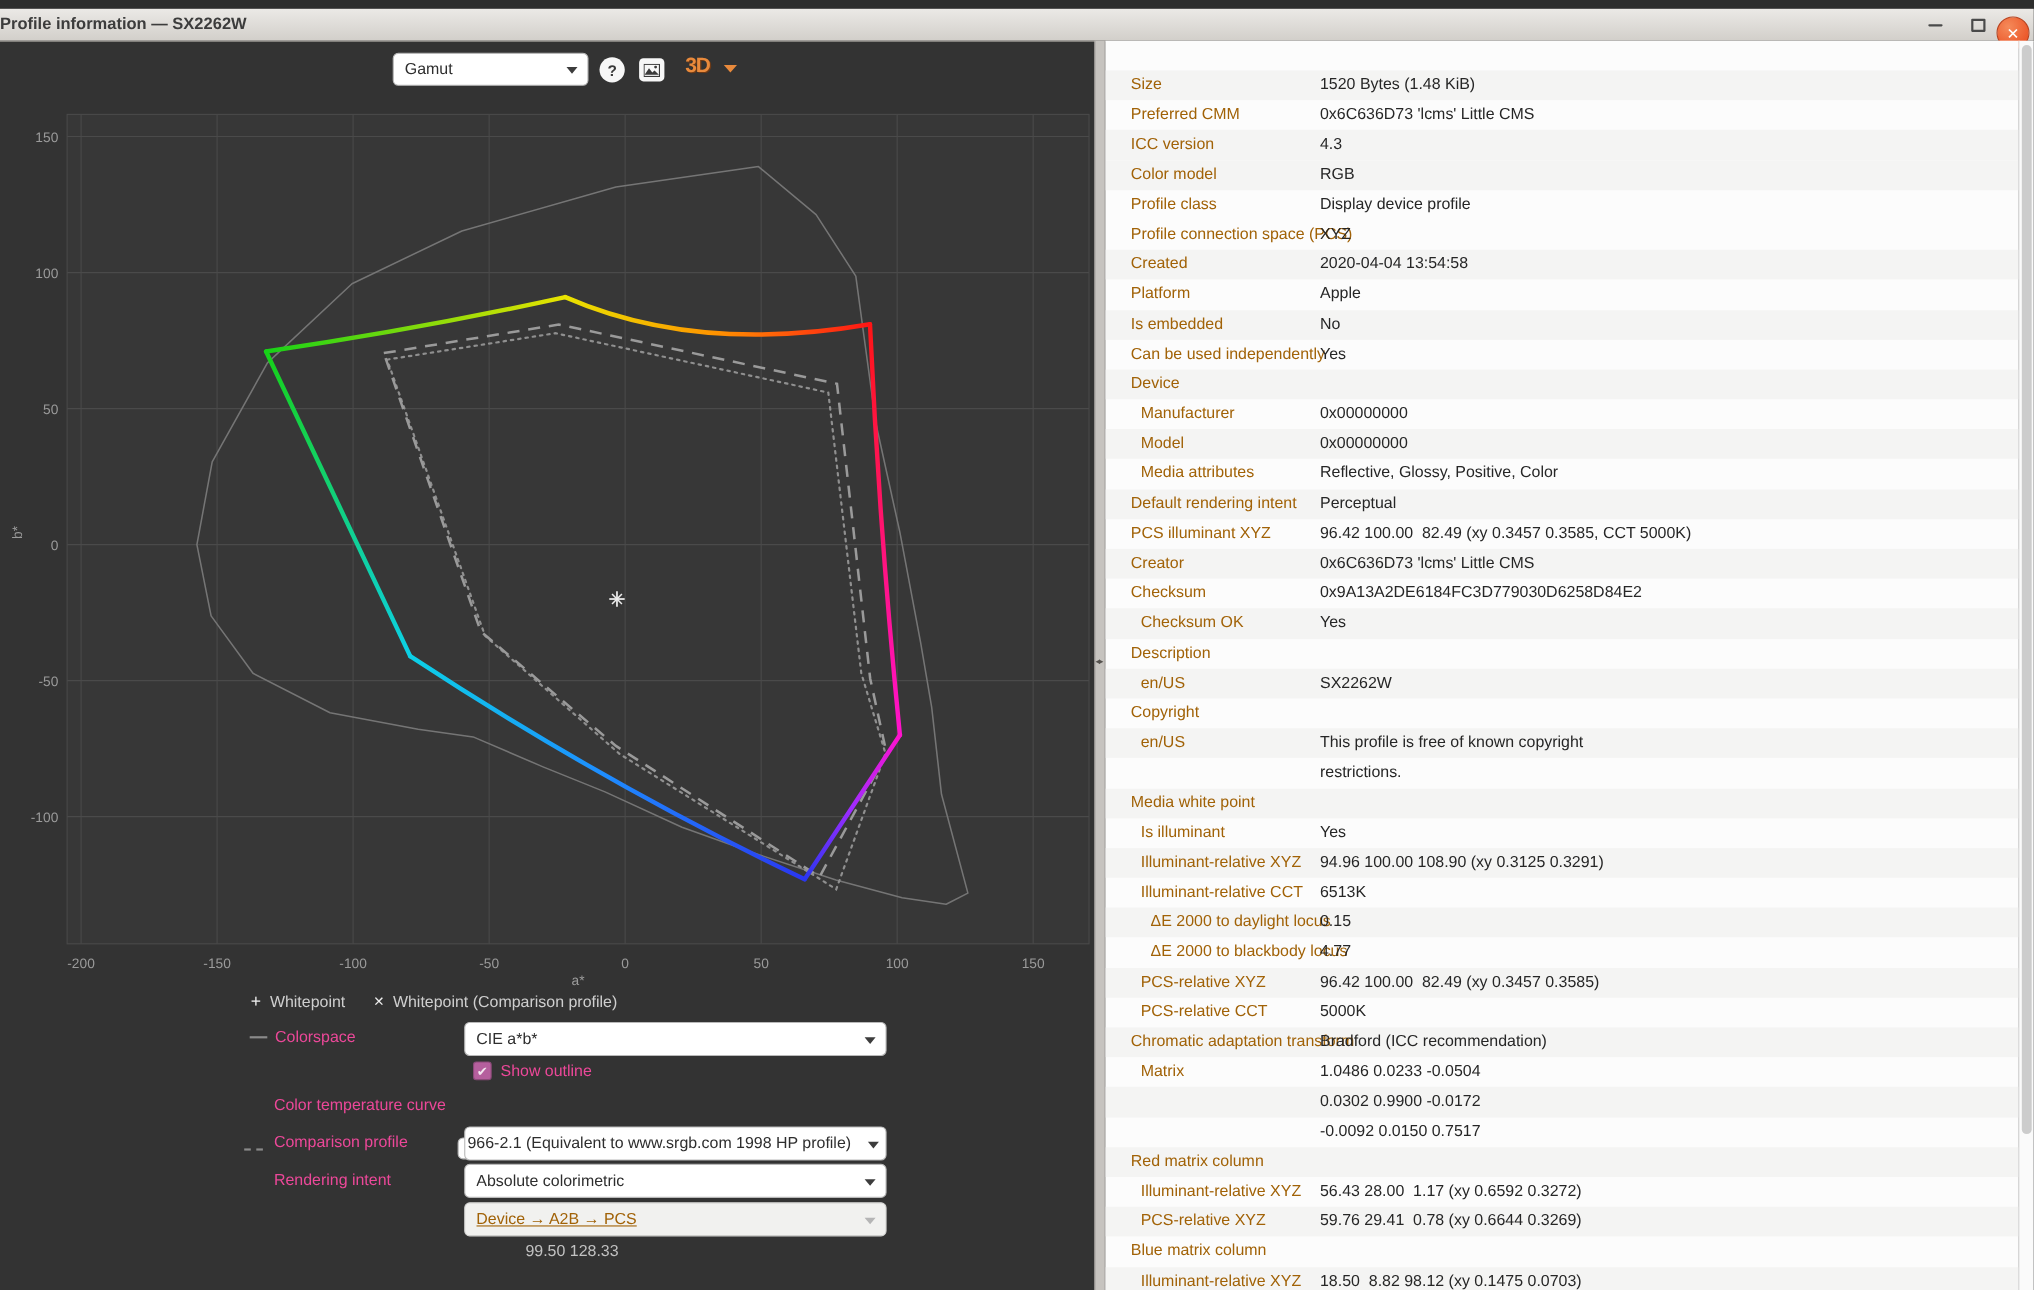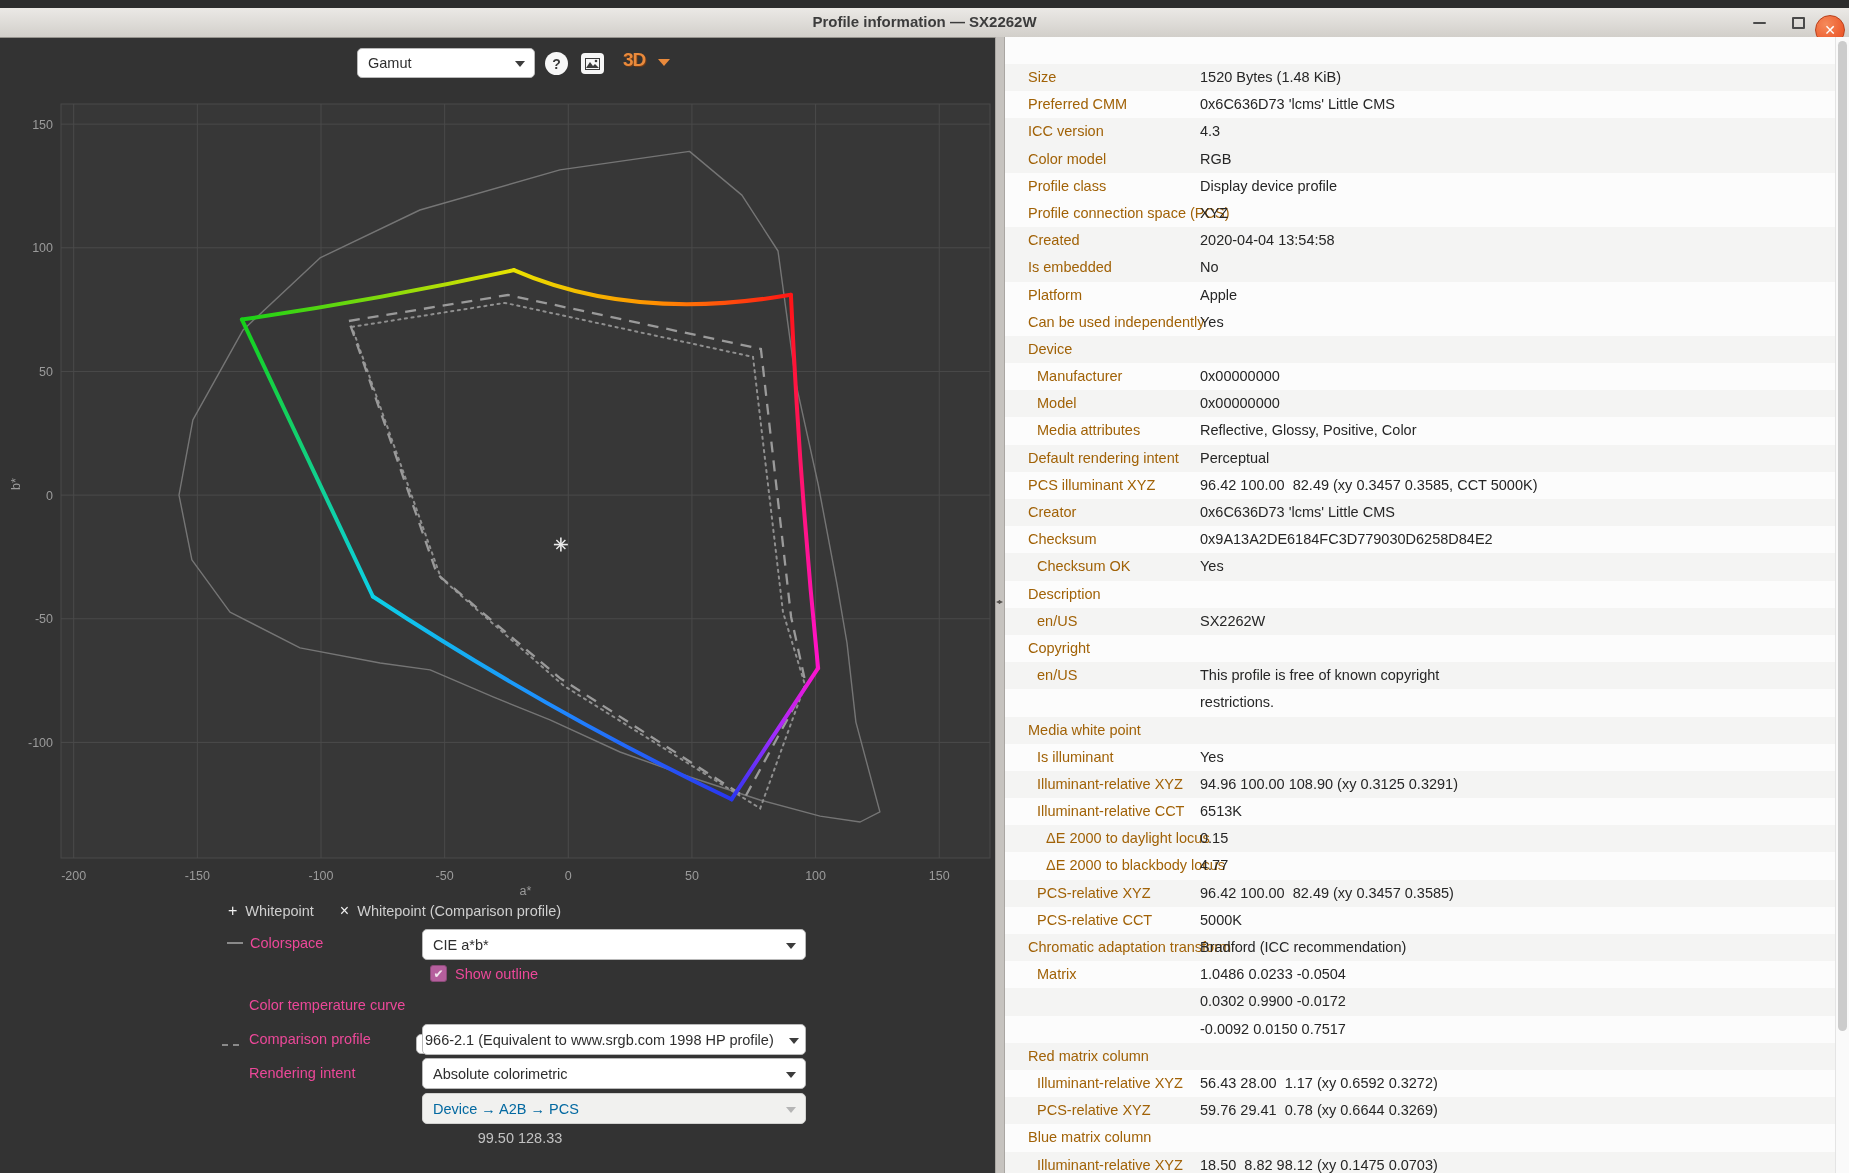--- a/index.html
+++ b/index.html
@@ -2,36 +2,36 @@
 <html><head>
 <meta charset="utf-8">
 <style>
   html,body{margin:0;padding:0;background:#222;}
   .window{position:relative;width:1849px;height:1173px;overflow:hidden;
     font-family:"Liberation Sans","DejaVu Sans",sans-serif;background:#333333;}
   
   .top-border{position:absolute;left:0;top:0;width:100%;height:8px;background:#2d2d2d;}
   .titlebar{position:absolute;left:0;top:8px;width:100%;height:29px;
     background:linear-gradient(#ebe9e6,#d2cfca);border-bottom:1px solid #96938e;}
-  .title{position:absolute;left:0;top:5px;width:100%;text-align:center;
+  .title{position:absolute;left:0;top:5px;width:100%;
     font-size:15px;font-weight:bold;color:#3c3c3c;}
   .winbtn{position:absolute;top:0;height:29px;display:flex;align-items:center;justify-content:center;}
   .min-glyph{width:13px;height:2px;background:#4a4a4a;border-radius:1px;}
   .max-glyph{width:9px;height:8px;border:2px solid #4a4a4a;border-radius:1px;}
   .close-btn{position:absolute;top:7px;width:30px;height:30px;border-radius:50%;
     background:radial-gradient(circle at 35% 30%,#f58a5a,#ec5a2c 70%);
     border:1px solid #b8401c;display:flex;align-items:center;justify-content:center;
     color:#fff;font-size:14px;font-weight:bold;box-sizing:border-box;}
   
   .sel{position:absolute;background:#ffffff;border:1px solid #b9b9b9;border-radius:5px;
     display:flex;align-items:center;padding:0 10px;color:#2e2e2e;font-size:14.5px;box-sizing:border-box;}
   .sel .txt{white-space:nowrap;overflow:hidden;width:calc(100% - 16px);}
   .arr{position:absolute;right:9px;top:50%;margin-top:-2px;width:0;height:0;
     border-left:5px solid transparent;border-right:5px solid transparent;border-top:6px solid #3c3c3c;}
-  .sel.disabled{background:#f1f1ef;border-color:#d2d2d0;color:#0369a1;}
+  .sel.disabled{background:#f1f1ef;border-color:#d2d2d0;color:#a16207;text-decoration:underline;}
   .sel.disabled .arr{border-top-color:#b5b5b5;}
   .round-btn{position:absolute;background:#f7f7f7;border-radius:50%;display:flex;
     align-items:center;justify-content:center;color:#3a3a3a;font-weight:bold;}
   .img-btn{position:absolute;background:#f7f7f7;border-radius:4px;display:flex;
     align-items:center;justify-content:center;}
   .threed{position:absolute;color:#e98a3c;font-weight:bold;font-size:19px;
     text-shadow:1px 1px 0 #6e3a16;letter-spacing:-1px;}
   .threed-arr{position:absolute;width:0;height:0;border-left:6px solid transparent;
     border-right:6px solid transparent;border-top:7px solid #e98a3c;}
   
@@ -248,29 +248,29 @@
           <span class="val">Display device profile</span>
         </div>
         <div class="trow">
           <span class="lab" style="left: 23px;">Profile connection space (PCS)</span>
           <span class="val">XYZ</span>
         </div>
         <div class="trow alt">
           <span class="lab" style="left: 23px;">Created</span>
           <span class="val">2020-04-04 13:54:58</span>
         </div>
+        <div class="trow">
+          <span class="lab" style="left: 23px;">Platform</span>
+          <span class="val">Apple</span>
+        </div>
         <div class="trow alt">
           <span class="lab" style="left: 23px;">Is embedded</span>
           <span class="val">No</span>
         </div>
         <div class="trow">
-          <span class="lab" style="left: 23px;">Platform</span>
-          <span class="val">Apple</span>
-        </div>
-        <div class="trow">
           <span class="lab" style="left: 23px;">Can be used independently</span>
           <span class="val">Yes</span>
         </div>
         <div class="trow alt">
           <span class="lab" style="left: 23px;">Device</span>
           <span class="val"></span>
         </div>
         <div class="trow">
           <span class="lab" style="left: 32px;">Manufacturer</span>
           <span class="val">0x00000000</span>

